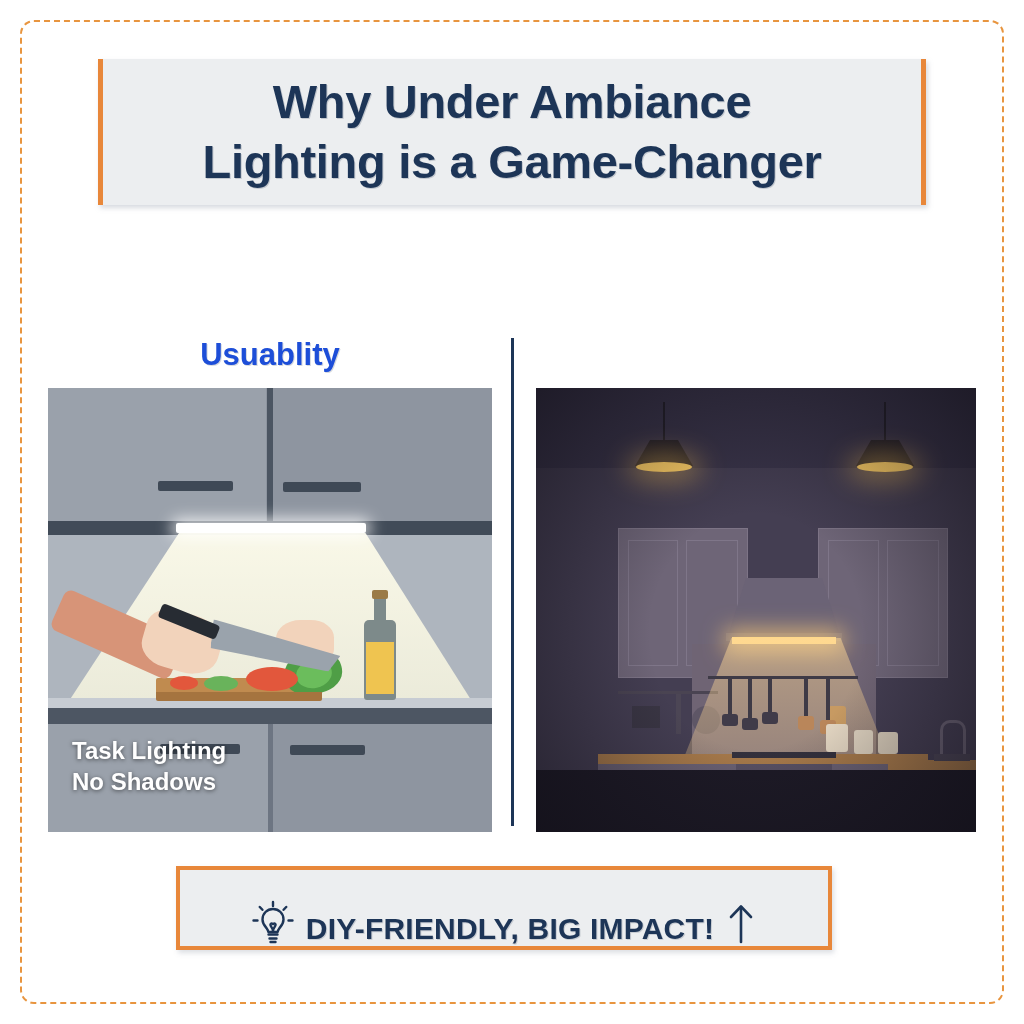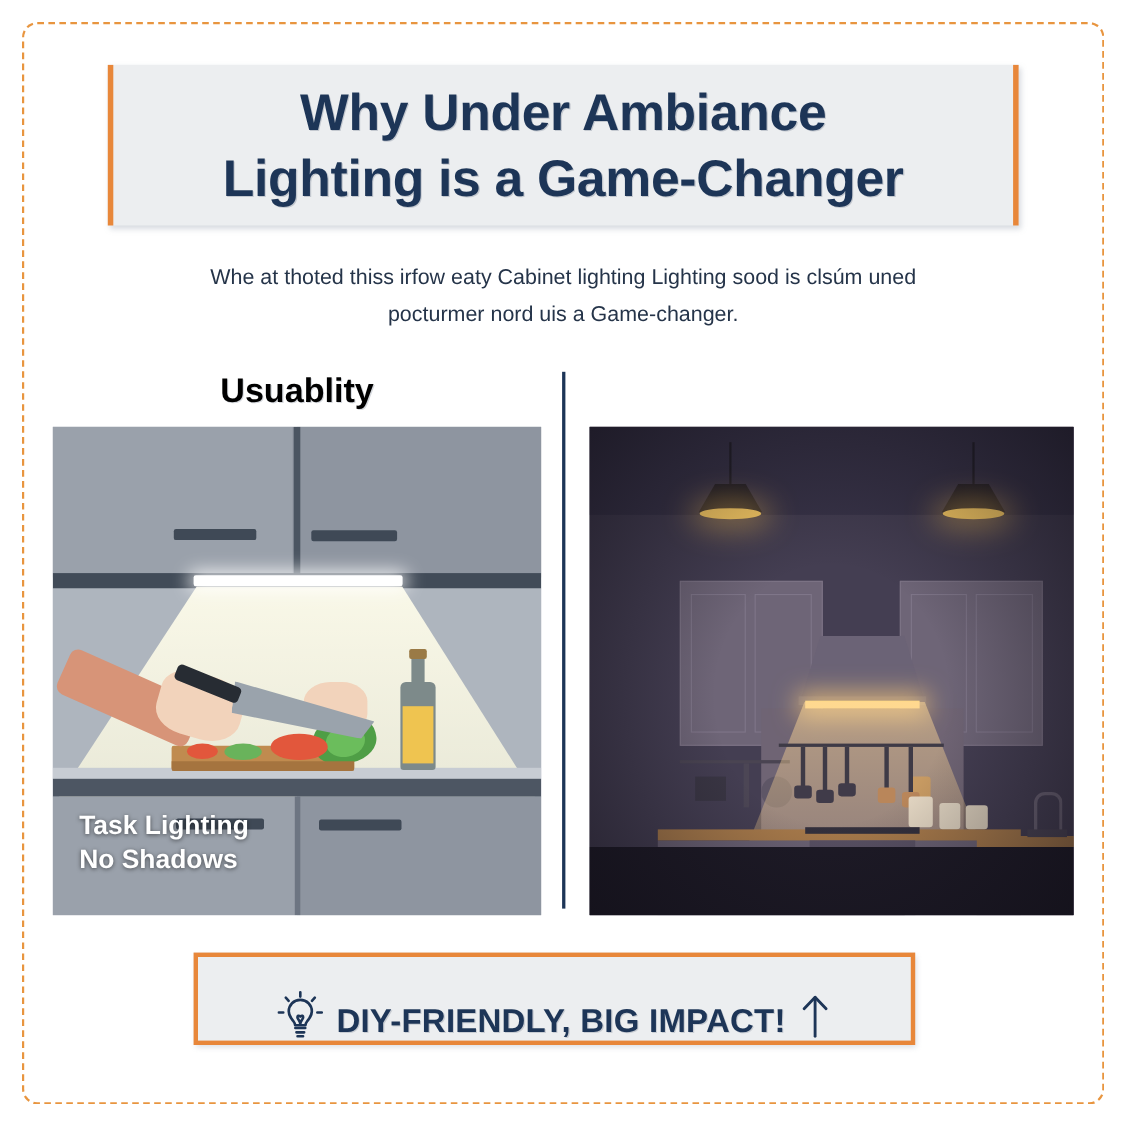--- a/index.html
+++ b/index.html
@@ -51,21 +51,21 @@
     left:112px;top:236px;width:800px;
     text-align:center;
     color:#253449;
     font-size:19.5px;
     line-height:1.72;
     white-space:pre-line;
   }
   
   .col-head{
     position:absolute;top:337px;
-    color:#000000;
+    color:#1d4ed8;
     font-size:31px;font-weight:bold;
     text-align:center;
     text-shadow:1px 1px 0 rgba(120,130,145,.3);
   }
   .col-head.left{left:48px;width:444px;}
   .col-head.right{left:536px;width:440px;}
   .divider{
     position:absolute;left:511px;top:338px;
     width:2.5px;height:488px;
     background:#1d3557;
@@ -275,22 +275,20 @@
 
 <div class="poster">
 
   <div class="dashed-frame"></div>
 
   <div class="title-box">
     <div class="title-text">Why Under Ambiance
 Lighting is a Game-Changer</div>
   </div>
 
-  <div class="subtitle">Whe at thoted thiss irfow eaty Cabinet lighting Lighting sood is clsúm uned
-pocturmer nord uis a Game-changer.</div>
 
   <div class="col-head left">Usuablity</div>
   <div class="divider"></div>
 
   <div class="panel left">
     <div class="l-upper-cab"></div>
     <div class="l-cab-a"></div>
     <div class="l-cab-b"></div>
     <div class="l-cab-gap"></div>
     <div class="l-handle h1"></div>

